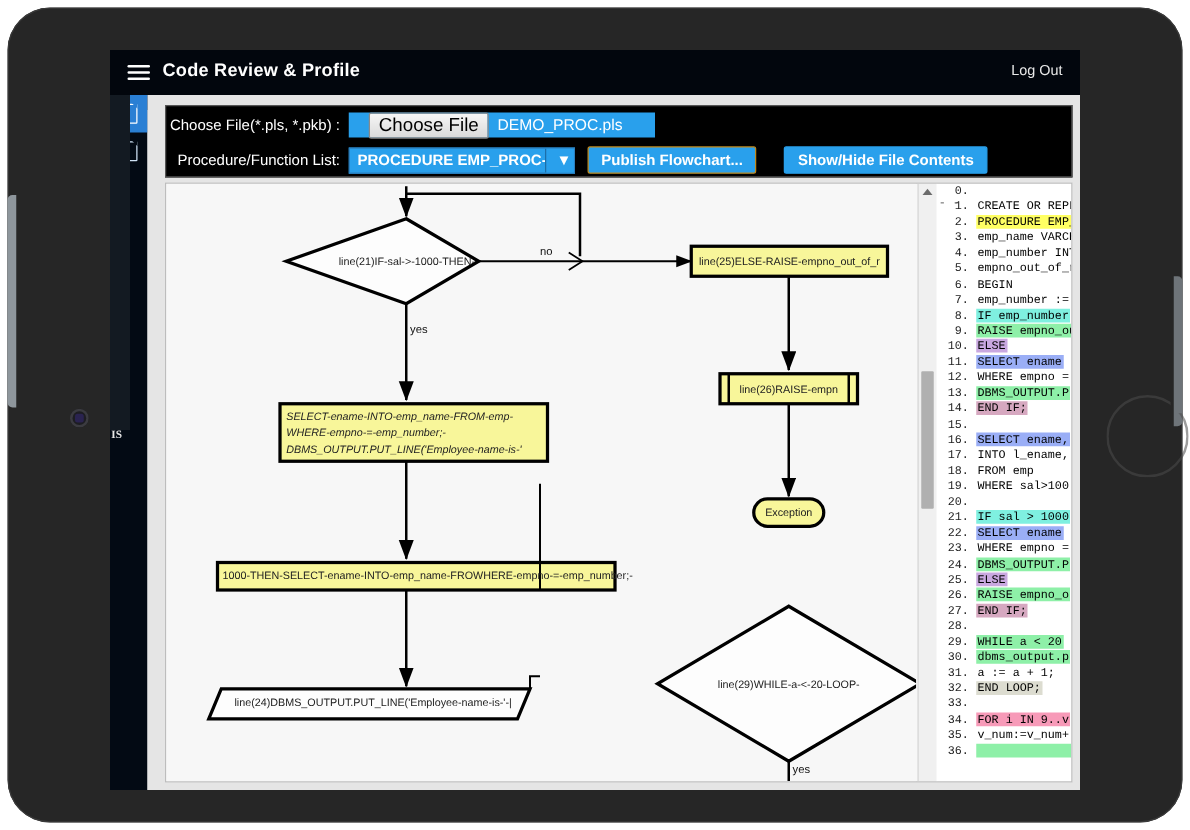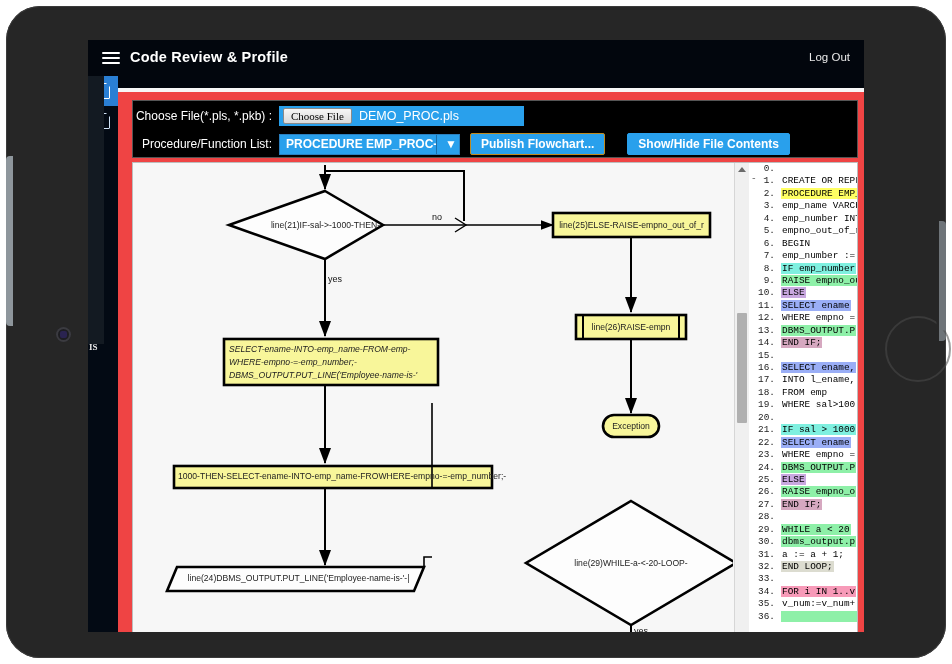--- a/index.html
+++ b/index.html
@@ -40,33 +40,33 @@
   .rail-item.sel{background:#2a7fd4;}
   .doc-ico{width:11px;height:14px;border:1.6px solid #cfe2f5;border-radius:1px;position:relative;}
   .doc-ico::after{content:"";position:absolute;right:-1.6px;top:-1.6px;border-left:5px solid transparent;
           border-top:5px solid #030a14;}
   .rail-item.sel .doc-ico{border-color:#ffffff;}
   .rail-item.sel .doc-ico::after{border-top-color:#2a7fd4;}
   #rail-stub{position:absolute;left:0;top:36px;width:16px;height:268px;background:#131a22;}
   #rail-text{position:absolute;left:1px;top:302px;color:#e7e7e7;font-size:9px;font-weight:bold;font-family:Liberation Serif, serif;}
 
   
-  #content{position:absolute;left:30px;top:52px;width:746px;height:556px;background:#ef4444;}
+  #content{position:absolute;left:30px;top:36px;width:746px;height:556px;background:#e5e5e5;}
 
   
   #ctrl{position:absolute;left:14px;top:8px;width:726px;height:58px;background:#000;
         border:1px solid #555;box-sizing:border-box;}
   .ctrl-row{position:absolute;left:0;width:726px;height:26px;display:flex;align-items:center;}
   #ctrl-row1{top:2px;}
   #ctrl-row2{top:30px;}
   .ctrl-label{color:#fff;font-size:12px;width:146px;text-align:right;padding-right:7px;
         box-sizing:border-box;}
   #file-field{width:245px;height:20px;background:#29a0ec;display:flex;align-items:center;}
-  #choose-file-btn{margin-left:4px;background:linear-gradient(#f6f6f6,#dadada);border:1px solid #8a8a8a;
-        font-size:11px;padding:1px 7px;color:#000;cursor:pointer;border-radius:2px;font-family:Liberation Serif, serif;}
+  #choose-file-btn{margin-left:16px;background:linear-gradient(#f6f6f6,#dadada);border:1px solid #8a8a8a;
+        font-size:15px;padding:1px 7px;color:#000;cursor:pointer;border-radius:2px;}
   #file-name{color:#fff;font-size:12.5px;margin-left:7px;}
   #proc-select{width:181px;height:21px;background:#29a0ec;border:1px solid #2b7fbe;
         display:flex;align-items:center;justify-content:space-between;cursor:pointer;box-sizing:border-box;}
   #proc-select span{color:#fff;font-size:12px;font-weight:bold;padding-left:6px;white-space:nowrap;
         overflow:hidden;}
   #proc-caret{width:16px;height:19px;background:#29a0ec;display:flex;align-items:center;
         justify-content:center;color:#fff;font-size:7px;border-left:1px solid #1d6ea8;}
   .blue-btn{background:#29a0ec;color:#fff;font-size:12px;font-weight:bold;
         padding:3px 10px;cursor:pointer;border:1px solid #29a0ec;border-radius:2px;}
   #publish-btn{margin-left:10px;border:1px solid #c08a1e;}
@@ -262,21 +262,21 @@
               <div class="cline"><span class="cno">24.</span><span class="ctxt" style="background: rgb(142, 240, 168);">DBMS_OUTPUT.P</span></div>
               <div class="cline"><span class="cno">25.</span><span class="ctxt" style="background: rgb(201, 168, 224);">ELSE</span></div>
               <div class="cline"><span class="cno">26.</span><span class="ctxt" style="background: rgb(142, 240, 168);">RAISE empno_o</span></div>
               <div class="cline"><span class="cno">27.</span><span class="ctxt" style="background: rgb(214, 168, 192);">END IF;</span></div>
               <div class="cline"><span class="cno">28.</span><span class="ctxt"></span></div>
               <div class="cline"><span class="cno">29.</span><span class="ctxt" style="background: rgb(142, 240, 168); margin-top: 32px;">WHILE a &lt; 20</span></div>
               <div class="cline"><span class="cno">30.</span><span class="ctxt" style="background: rgb(142, 240, 168);">dbms_output.p</span></div>
               <div class="cline"><span class="cno">31.</span><span class="ctxt">a := a + 1;</span></div>
               <div class="cline"><span class="cno">32.</span><span class="ctxt" style="background: rgb(220, 220, 208);">END LOOP;</span></div>
               <div class="cline"><span class="cno">33.</span><span class="ctxt"></span></div>
-              <div class="cline"><span class="cno">34.</span><span class="ctxt" style="background: rgb(247, 154, 184);">FOR i IN 1..v</span></div>
+              <div class="cline"><span class="cno">34.</span><span class="ctxt" style="background: rgb(247, 154, 184);">FOR i IN 9..v</span></div>
               <div class="cline"><span class="cno">35.</span><span class="ctxt">v_num:=v_num+</span></div>
               <div class="cline"><span class="cno">36.</span><span class="ctxt" style="background: rgb(142, 240, 168);">              </span></div>
             </div>
         </div>
 
       </div>
     </div>
   </div>
 </div>
 

